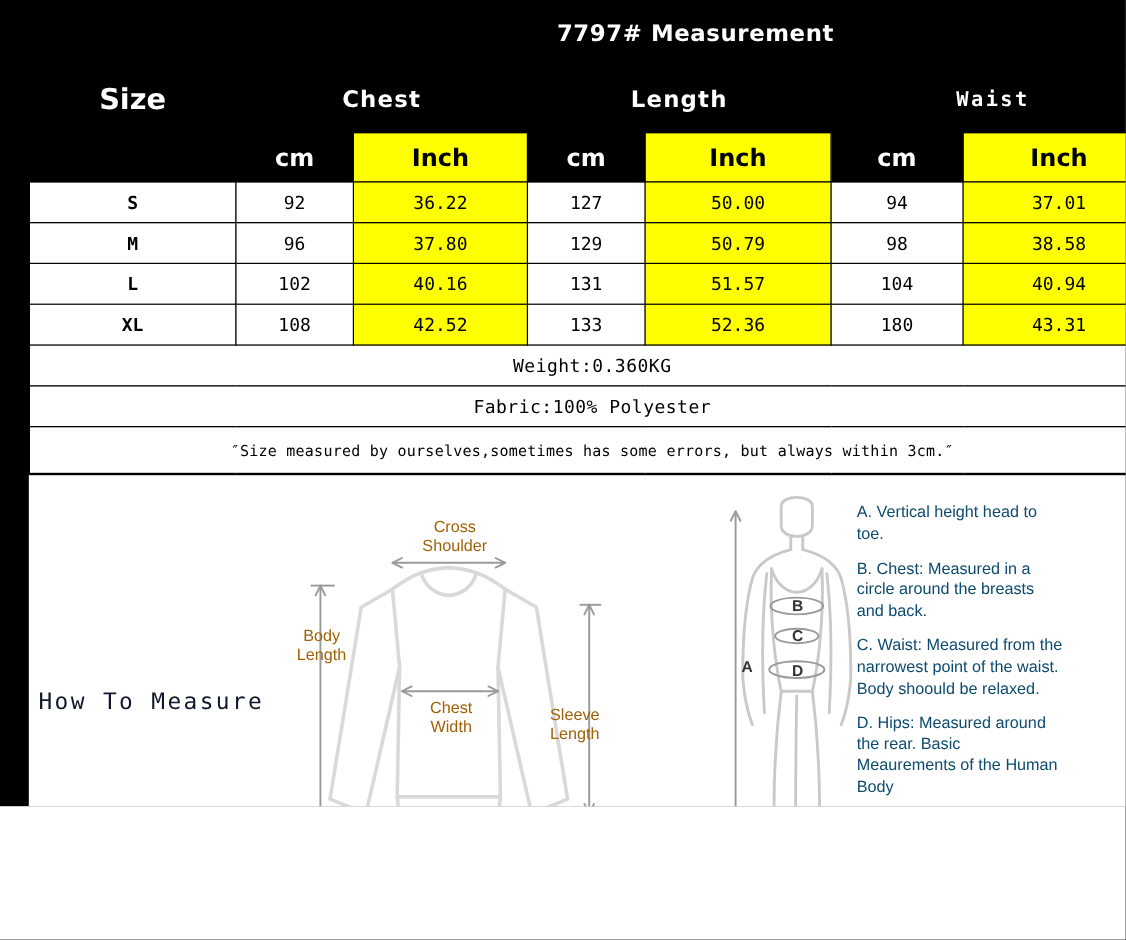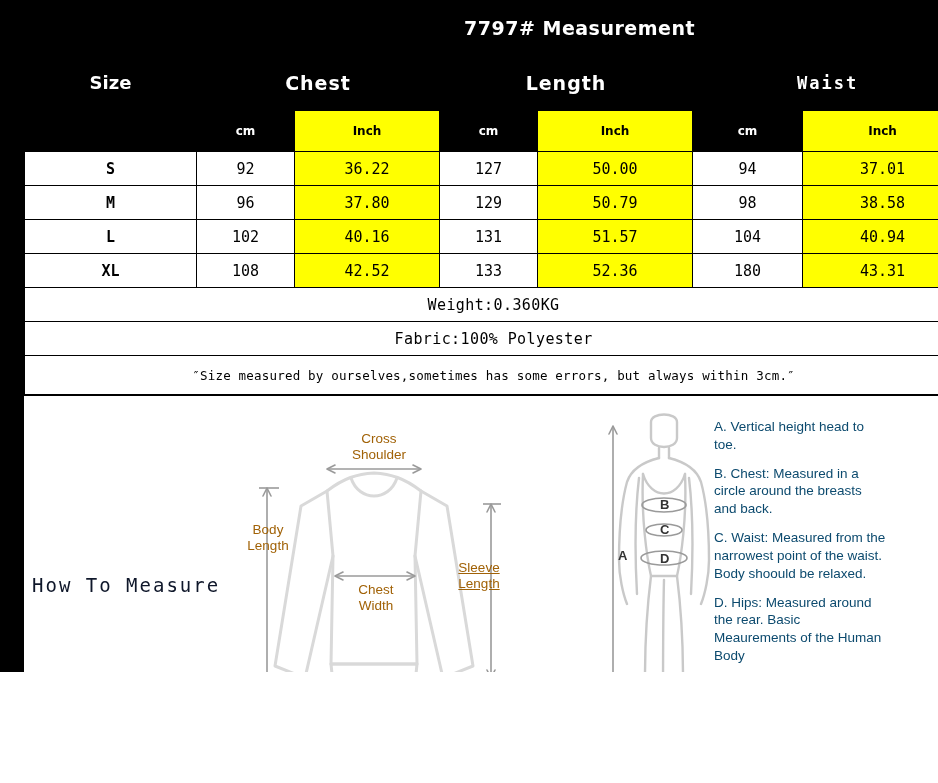--- a/index.html
+++ b/index.html
@@ -44,39 +44,39 @@
   .title-cell {
     height: 53px;
     font-family: "DejaVu Sans", sans-serif;
     font-size: 19px;
     font-weight: bold;
     letter-spacing: 0.5px;
   }
   .size-head-cell {
     height: 55px;
     font-family: "DejaVu Sans", sans-serif;
-    font-size: 18px;
+    font-size: 24px;
     font-weight: bold;
   }
   .grp-head-cell {
     height: 55px;
     font-family: "DejaVu Sans", sans-serif;
     font-size: 19px;
     font-weight: bold;
     letter-spacing: 1px;
   }
   .grp-head-cell.mono {
     font-family: "DejaVu Sans Mono", monospace;
     font-size: 17px;
     letter-spacing: 2px;
   }
   .unit-cell {
     height: 40px;
     font-family: "DejaVu Sans", sans-serif;
-    font-size: 12px;
+    font-size: 20px;
     font-weight: bold;
   }
   .data-row td {
     height: 33px;
     font-family: "DejaVu Sans Mono", monospace;
     font-size: 15px;
   }
   .data-row td.sz {
     font-family: "DejaVu Sans Mono", monospace;
     font-size: 15px;
@@ -281,21 +281,21 @@
         <span>Shoulder</span>
       </div>
       <div class="lbl" style="left:-3px; top:106px; width:64px;">
         <span>Body</span><br>
         <span>Length</span>
       </div>
       <div class="lbl" style="left:100px; top:166px; width:74px;">
         <span>Chest</span><br>
         <span>Width</span>
       </div>
-      <div class="lbl" style="left:207px; top:144px; width:66px;text-decoration:underline;">
+      <div class="lbl" style="left:207px; top:172px; width:66px;">
         <span>Sleeve</span><br>
         <span>Length</span>
       </div>
     </div>
 
     <div class="fig-right">
       <svg width="130" height="345" viewBox="0 0 130 345">
         <g fill="none" stroke="#c9c9c9" stroke-width="2.4" stroke-linejoin="round" stroke-linecap="round">
 
           <path d="M52 14 C52 4 78 4 78 14 L78 30 C78 42 52 42 52 30 Z"></path>

